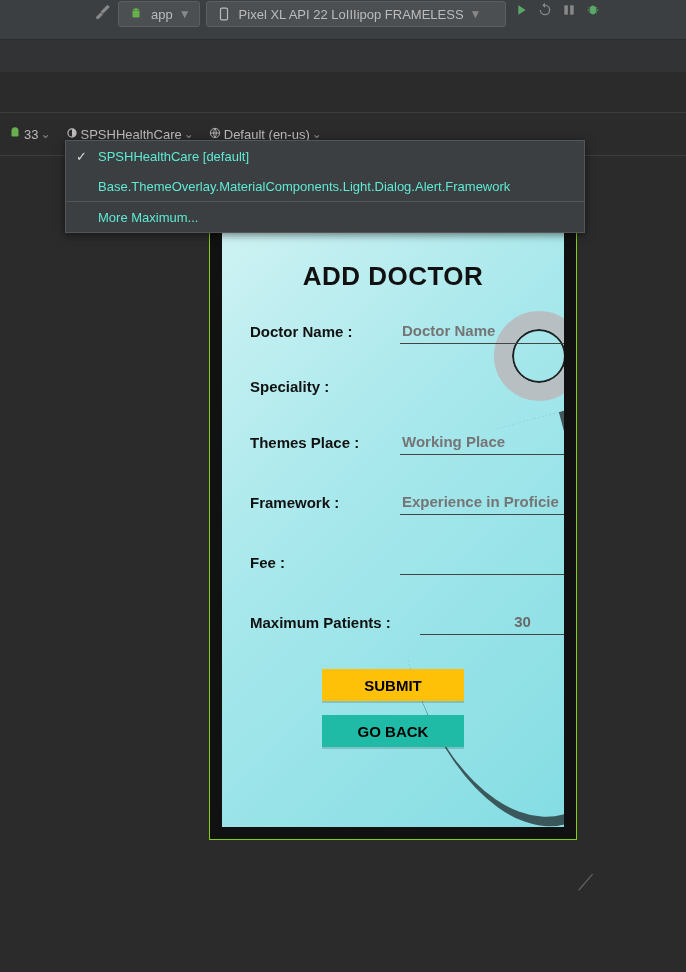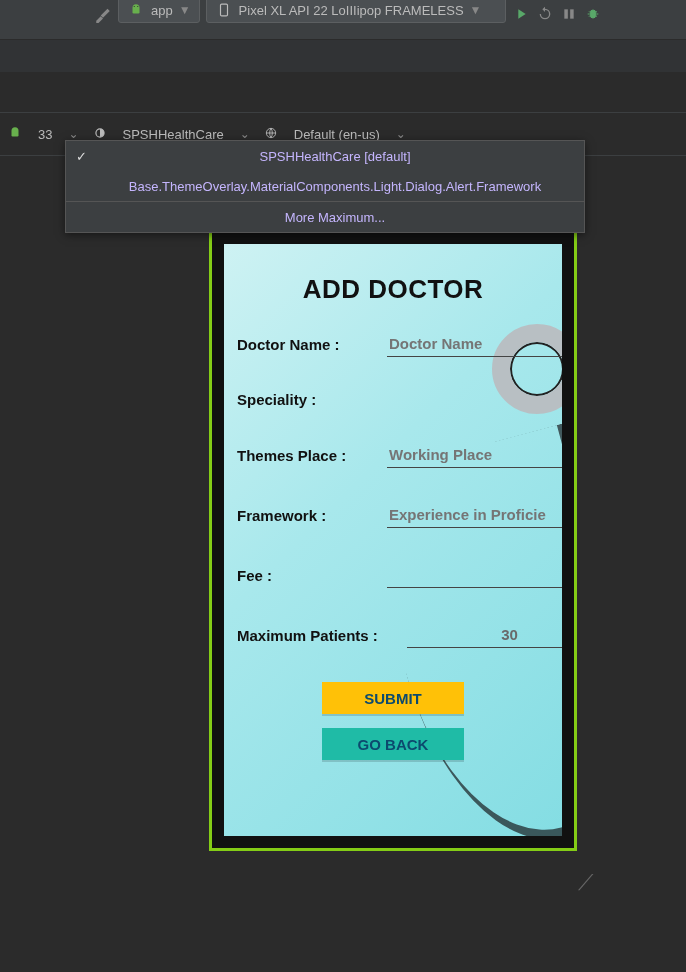--- a/index.html
+++ b/index.html
@@ -12,22 +12,22 @@
       overflow: hidden;
       position: relative;
     }
 
     
     .toolbar {
       height: 40px;
       background: #3c3f41;
       border-bottom: 1px solid #2b2b2b;
       display: flex;
-      align-items: flex-end;
-      padding: 16px 8px;
+      align-items: flex-start;
+      padding: 1px 8px;
       gap: 6px;
     }
     .toolbar-spacer { width: 80px; }
     .tb-btn {
       height: 26px;
       background: #4b4f52;
       border: 1px solid #5c5f61;
       border-radius: 3px;
       display: flex;
       align-items: center;
@@ -51,60 +51,59 @@
       height: 44px;
       background: #2b2b2b;
       border-top: 1px solid #3c3f41;
       border-bottom: 1px solid #3c3f41;
       display: flex;
       align-items: center;
       padding: 0 8px;
       gap: 14px;
     }
     .pill {
-      display: flex; align-items: center; gap: 16px;
+      display: flex; align-items: center; gap: 2px;
       height: 26px;
       color: #bbbbbb;
       cursor: pointer;
     }
     .android-icon { color: #68b04d; }
 
     
     .dropdown {
       position: absolute;
       left: 65px; top: 140px;
       min-width: 520px;
       background: #3c3f41;
       border: 1px solid #555;
       box-shadow: 0 2px 8px rgba(0,0,0,0.5);
       z-index: 50;
     }
     .dropdown-item {
       height: 30px;
       display: flex; align-items: center;
       padding: 0 12px 0 32px;
-      color: #c4b5fd;
+      color: #5eead4;
       cursor: pointer;
       position: relative;
-      justify-content: center;
     }
     .dropdown-item.checked::before {
       content: "✓";
       position: absolute;
       left: 10px;
       color: #dcdcdc;
     }
     .dropdown-sep { height: 1px; background: #555; }
 
     
     .preview-wrap {
       position: absolute;
-      left: 209px; top: 229px;
+      left: 209px; top: 218px;
       width: 368px; height: 622px;
-      border: 3px solid #84cc16;
+      border: 1px solid #84cc16;
       background: #111;
     }
     .preview-notch {
       position: absolute;
       top: -8px; right: 22px;
       width: 4px; height: 8px;
       background: #555;
     }
     .phone-screen {
       position: absolute;
@@ -134,21 +133,21 @@
     }
 
     .form-title {
       font-size: 26px;
       font-weight: 800;
       color: #111;
       text-align: center;
       margin: 30px 0 26px;
       letter-spacing: 0.5px;
     }
-    .form-rows { padding: 0 13px; position: relative; z-index: 2; }
+    .form-rows { padding: 0 28px; position: relative; z-index: 2; }
     .form-row {
       display: flex;
       align-items: center;
       margin-bottom: 34px;
     }
     .form-row label {
       flex: 0 0 150px;
       font-size: 15px;
       font-weight: 700;
       color: #111;
@@ -164,21 +163,21 @@
       color: #6a6a6a;
     }
     .btns {
       display: flex; flex-direction: column; align-items: center;
       gap: 14px; margin-top: 18px;
     }
     .app-btn {
       width: 142px; height: 32px;
       display: flex; align-items: center; justify-content: center;
       font-size: 15px; font-weight: 800;
-      color: #0c4a6e;
+      color: #000000;
       border: none;
       cursor: pointer;
       box-shadow: 0 2px 0 rgba(0,0,0,0.15);
     }
     .app-btn.submit { background: #ffc107; }
     .app-btn.goback { background: #1fbba6; }
 
     
     .resize-handle {
       position: absolute;

